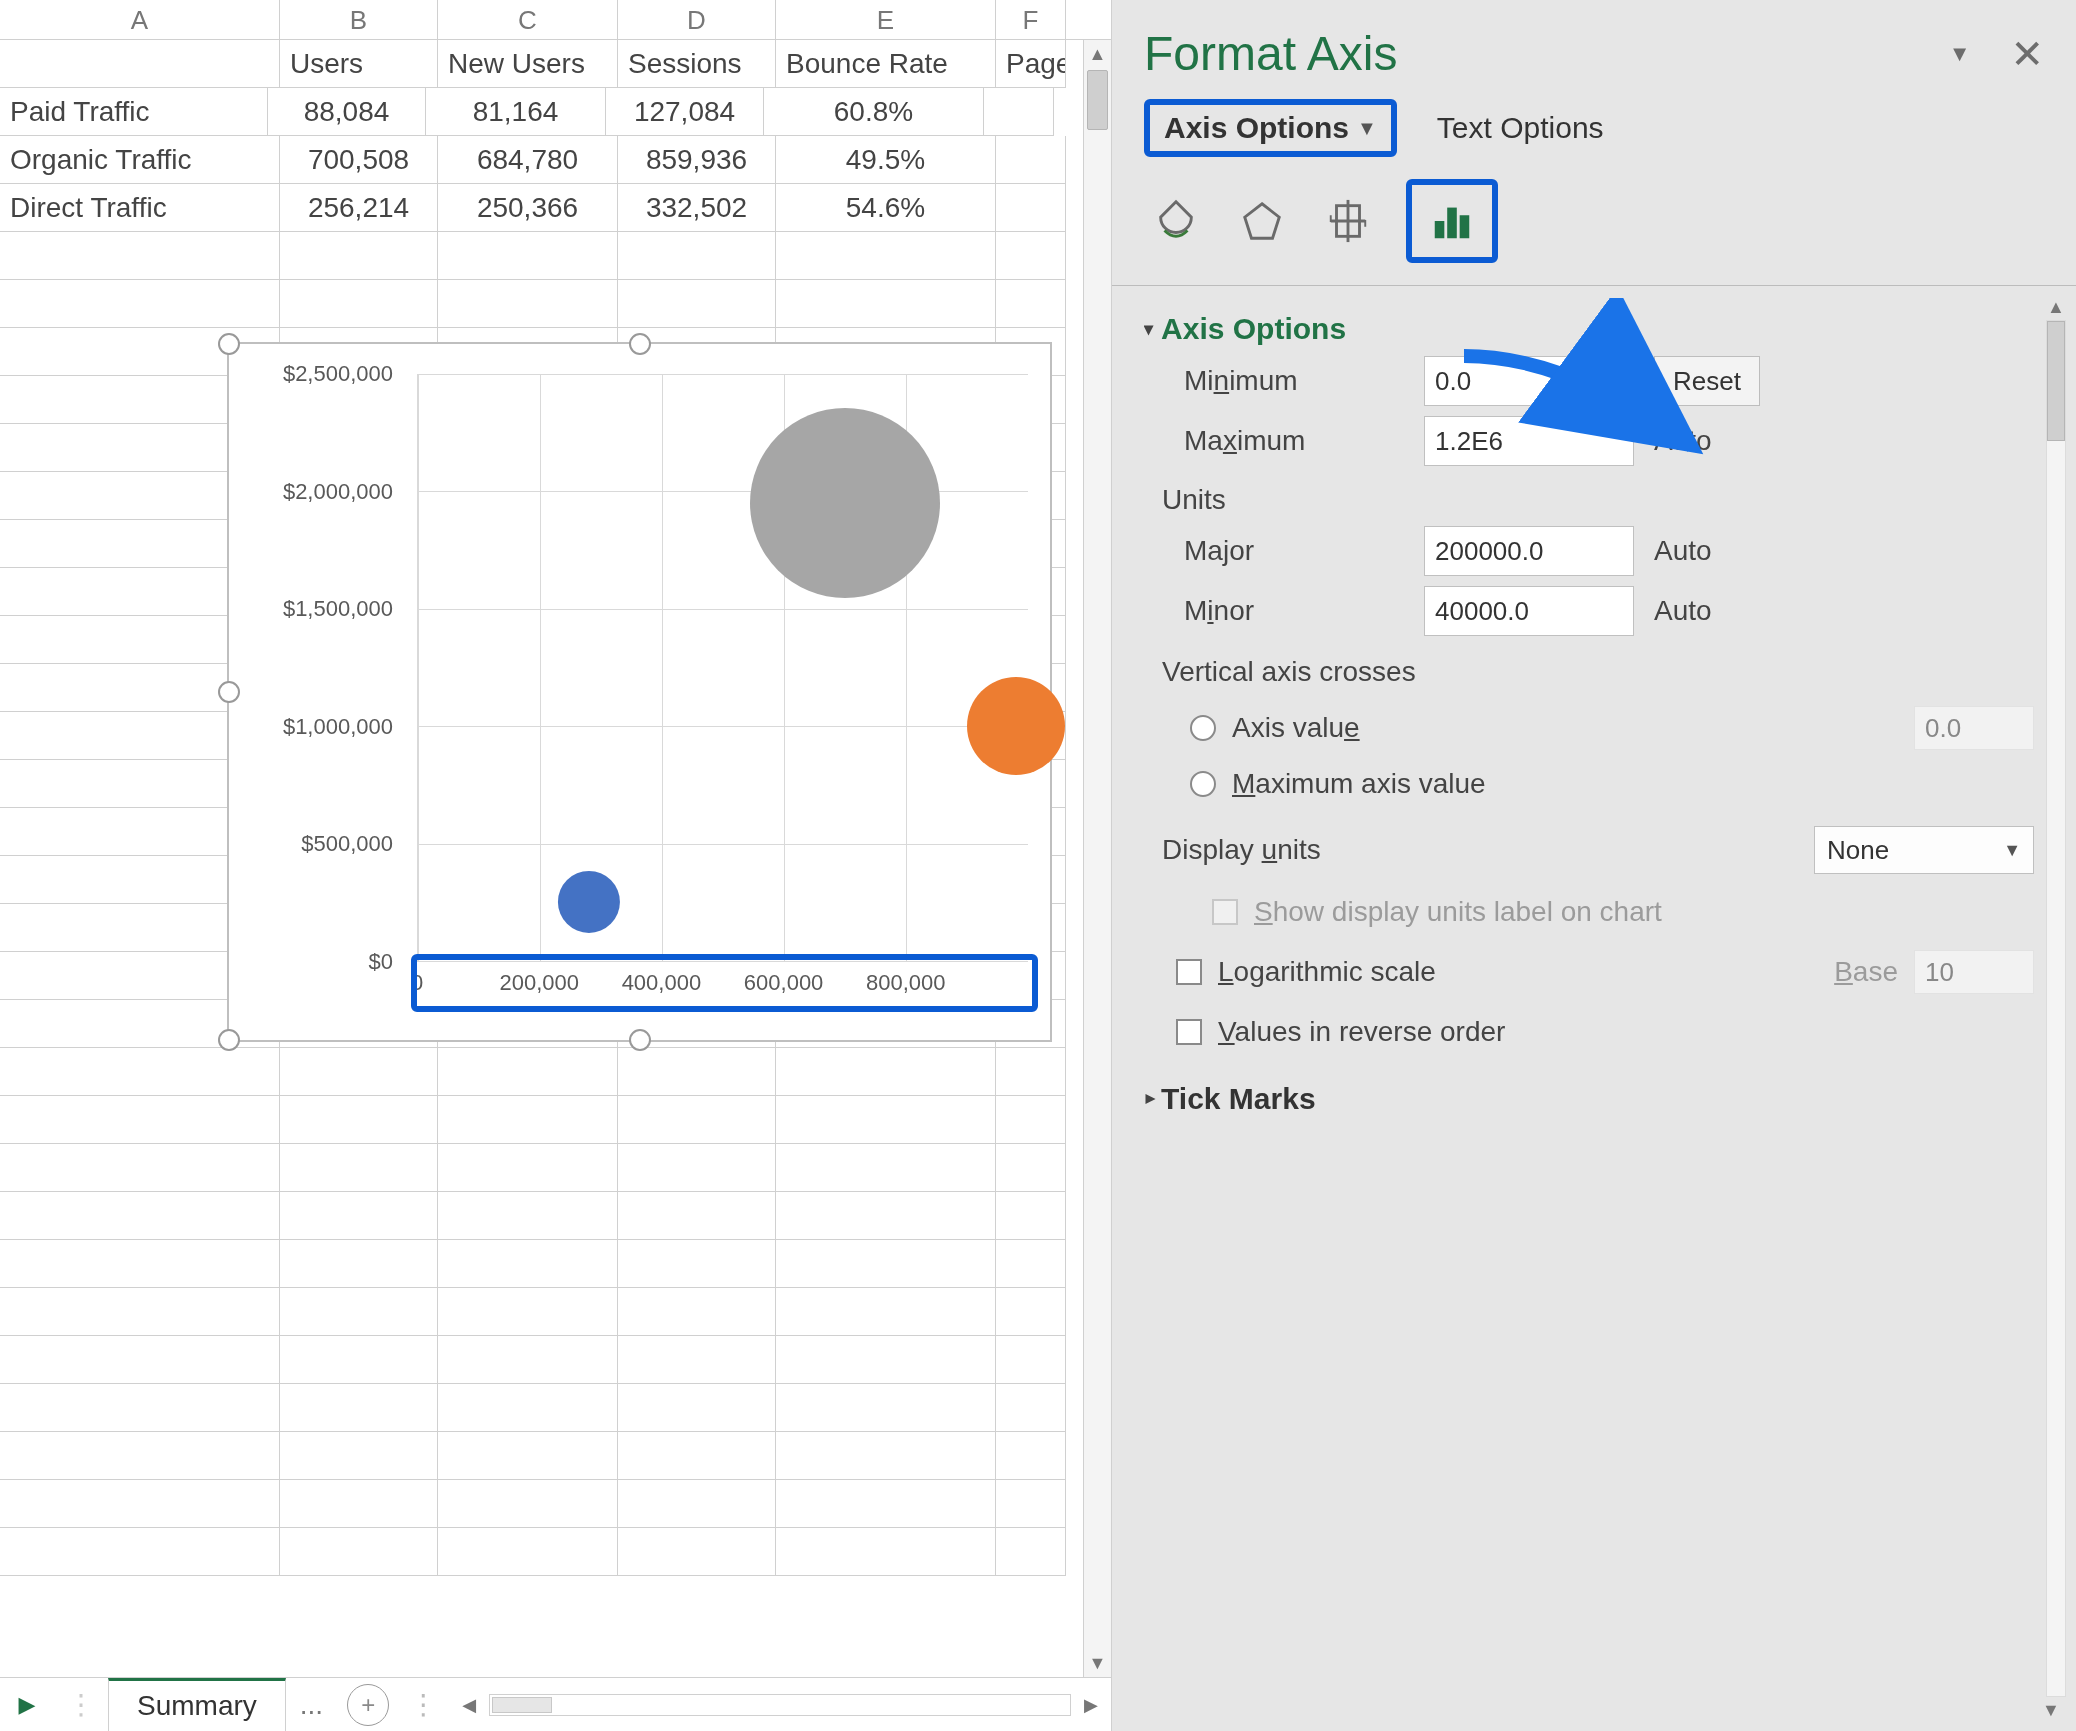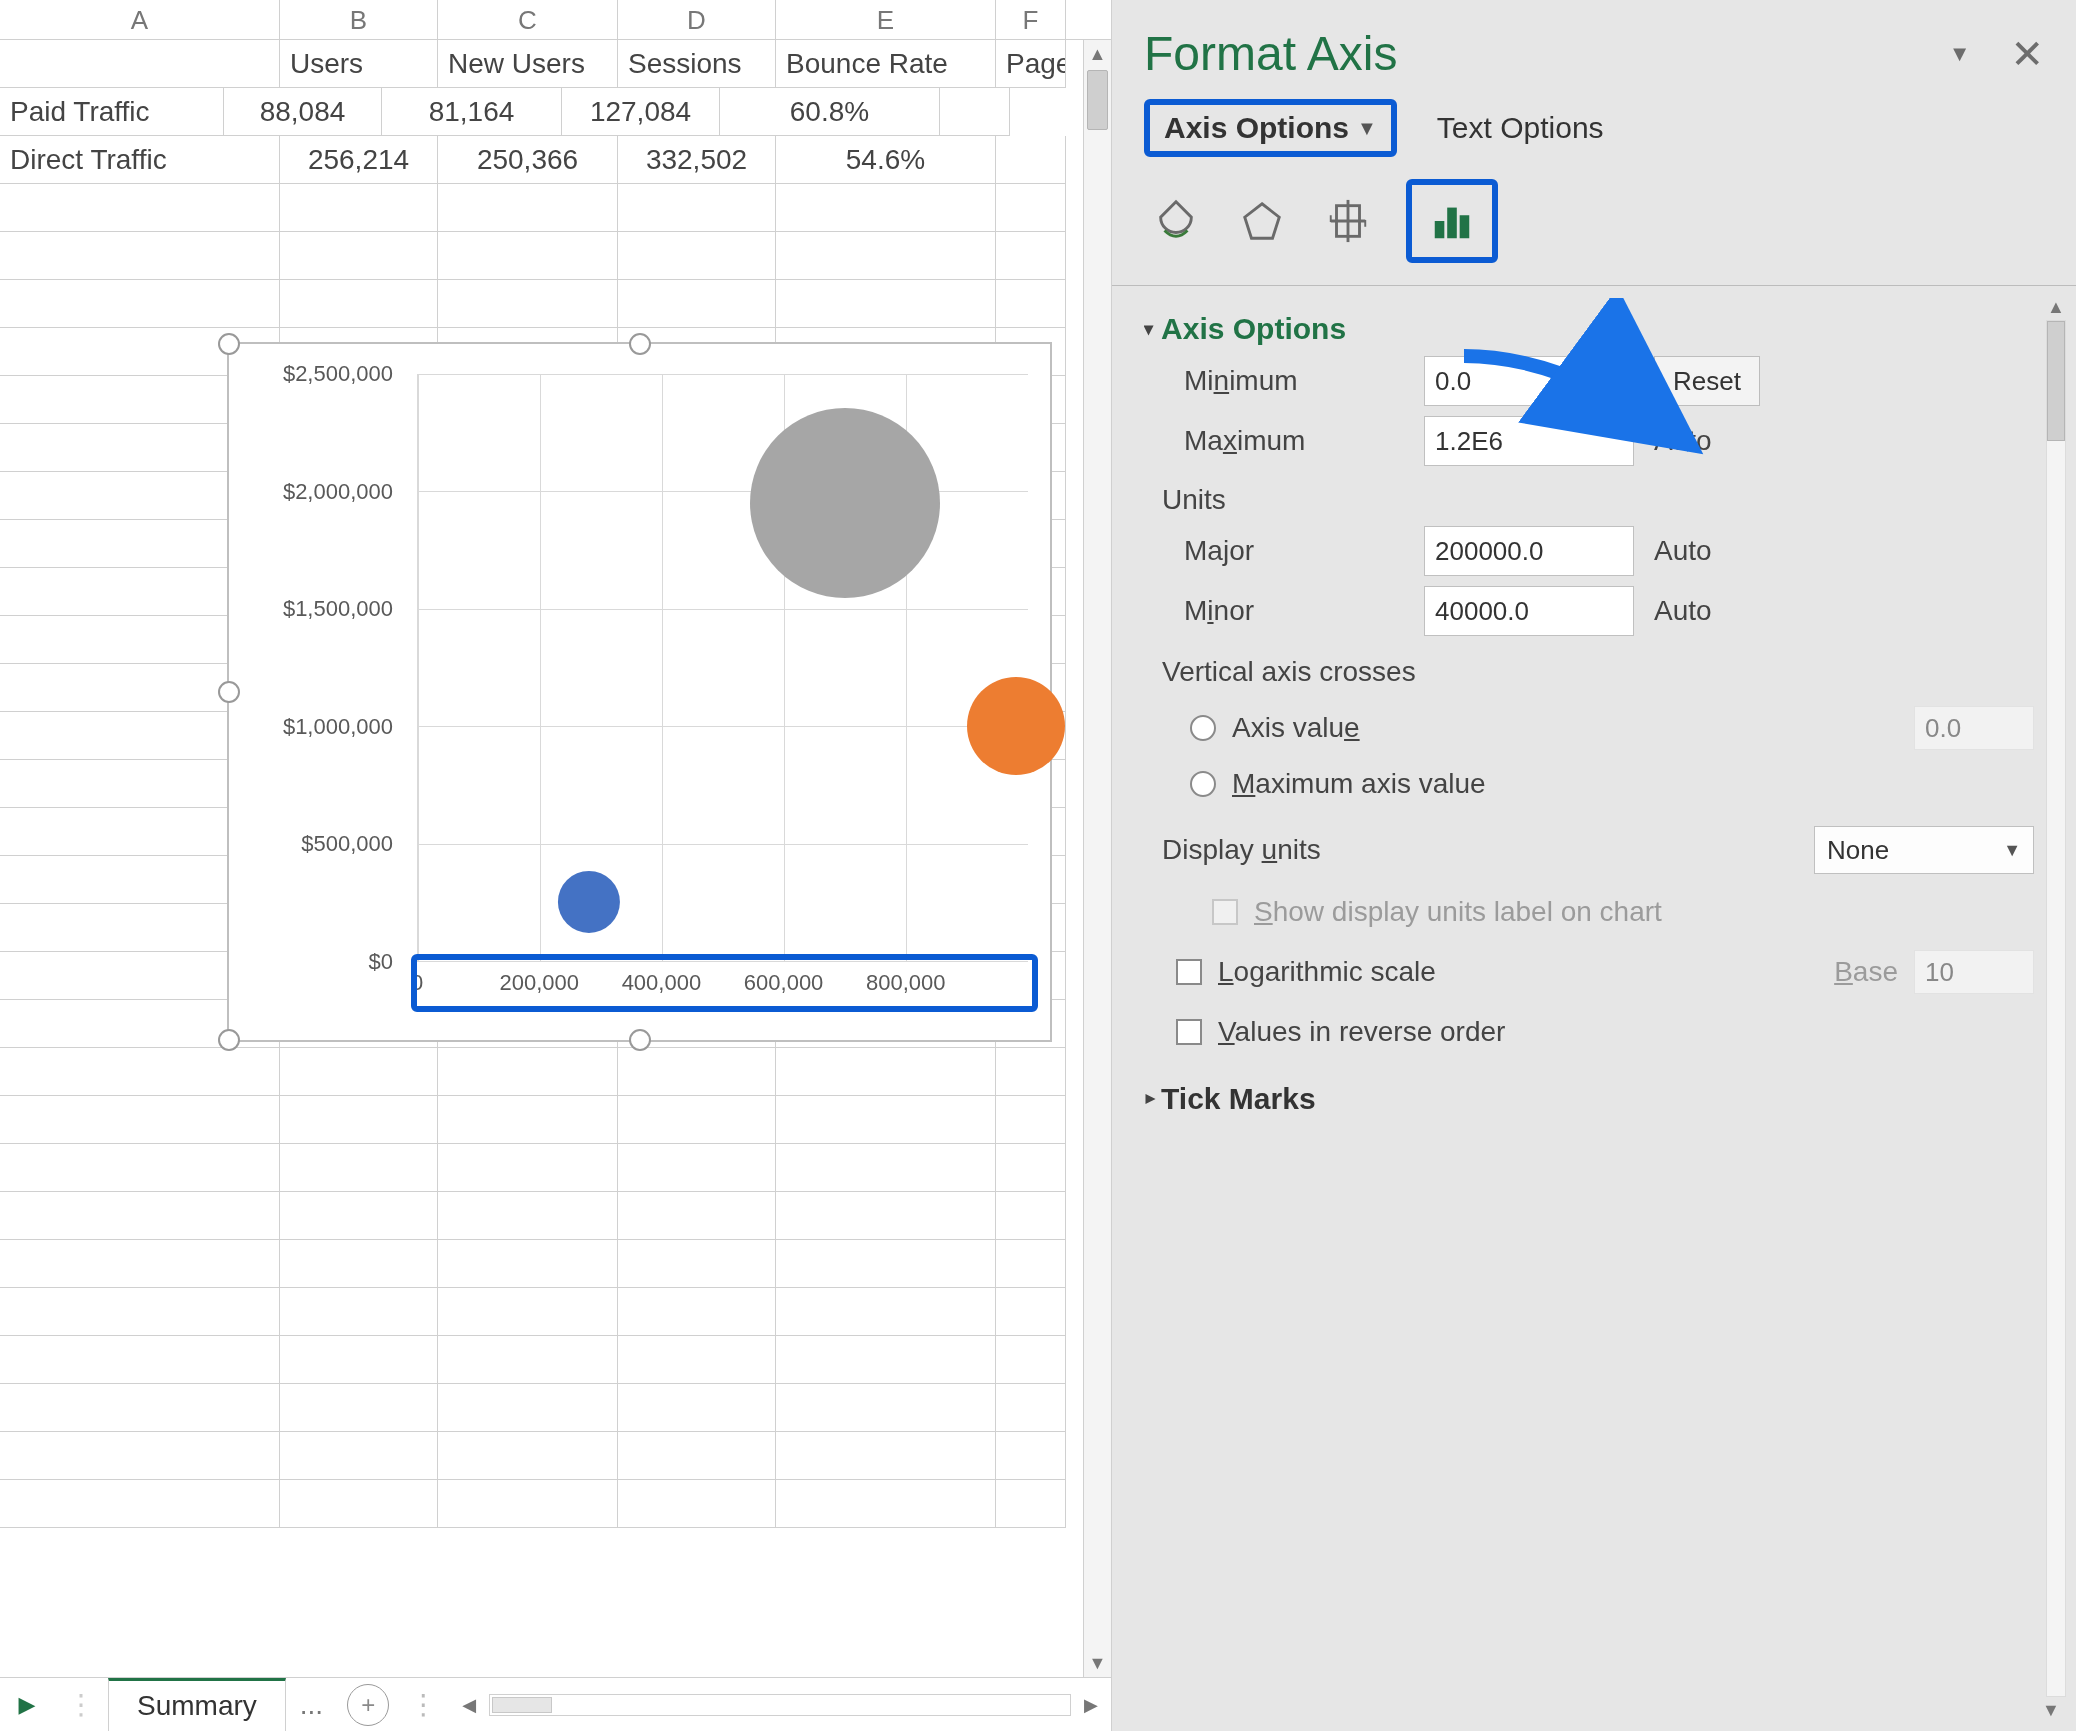--- a/index.html
+++ b/index.html
@@ -248,25 +248,33 @@
       <div class="grid" id="grid">
           <div class="row">
             <div class="cell txt" style="width: 280px;"></div>
             <div class="cell txt" style="width: 158px;">Users</div>
             <div class="cell txt" style="width: 180px;">New Users</div>
             <div class="cell txt" style="width: 158px;">Sessions</div>
             <div class="cell txt" style="width: 220px;">Bounce Rate</div>
             <div class="cell txt" style="width: 70px;">Pages /</div>
           </div>
           <div class="row">
-            <div class="cell txt" style="width: 224px;">Paid Traffic</div>
+            <div class="cell txt" style="width: 268px;">Paid Traffic</div>
             <div class="cell num" style="width: 158px;">88,084</div>
             <div class="cell num" style="width: 180px;">81,164</div>
             <div class="cell num" style="width: 158px;">127,084</div>
             <div class="cell num" style="width: 220px;">60.8%</div>
+            <div class="cell txt" style="width: 70px;"></div>
+          </div>
+          <div class="row">
+            <div class="cell txt" style="width: 280px;">Organic Traffic</div>
+            <div class="cell num" style="width: 158px;">700,508</div>
+            <div class="cell num" style="width: 180px;">684,780</div>
+            <div class="cell num" style="width: 158px;">859,936</div>
+            <div class="cell num" style="width: 220px;">49.5%</div>
             <div class="cell txt" style="width: 70px;"></div>
           </div>
           <div class="row">
             <div class="cell txt" style="width: 280px;">Direct Traffic</div>
             <div class="cell num" style="width: 158px;">256,214</div>
             <div class="cell num" style="width: 180px;">250,366</div>
             <div class="cell num" style="width: 158px;">332,502</div>
             <div class="cell num" style="width: 220px;">54.6%</div>
             <div class="cell txt" style="width: 70px;"></div>
           </div>

